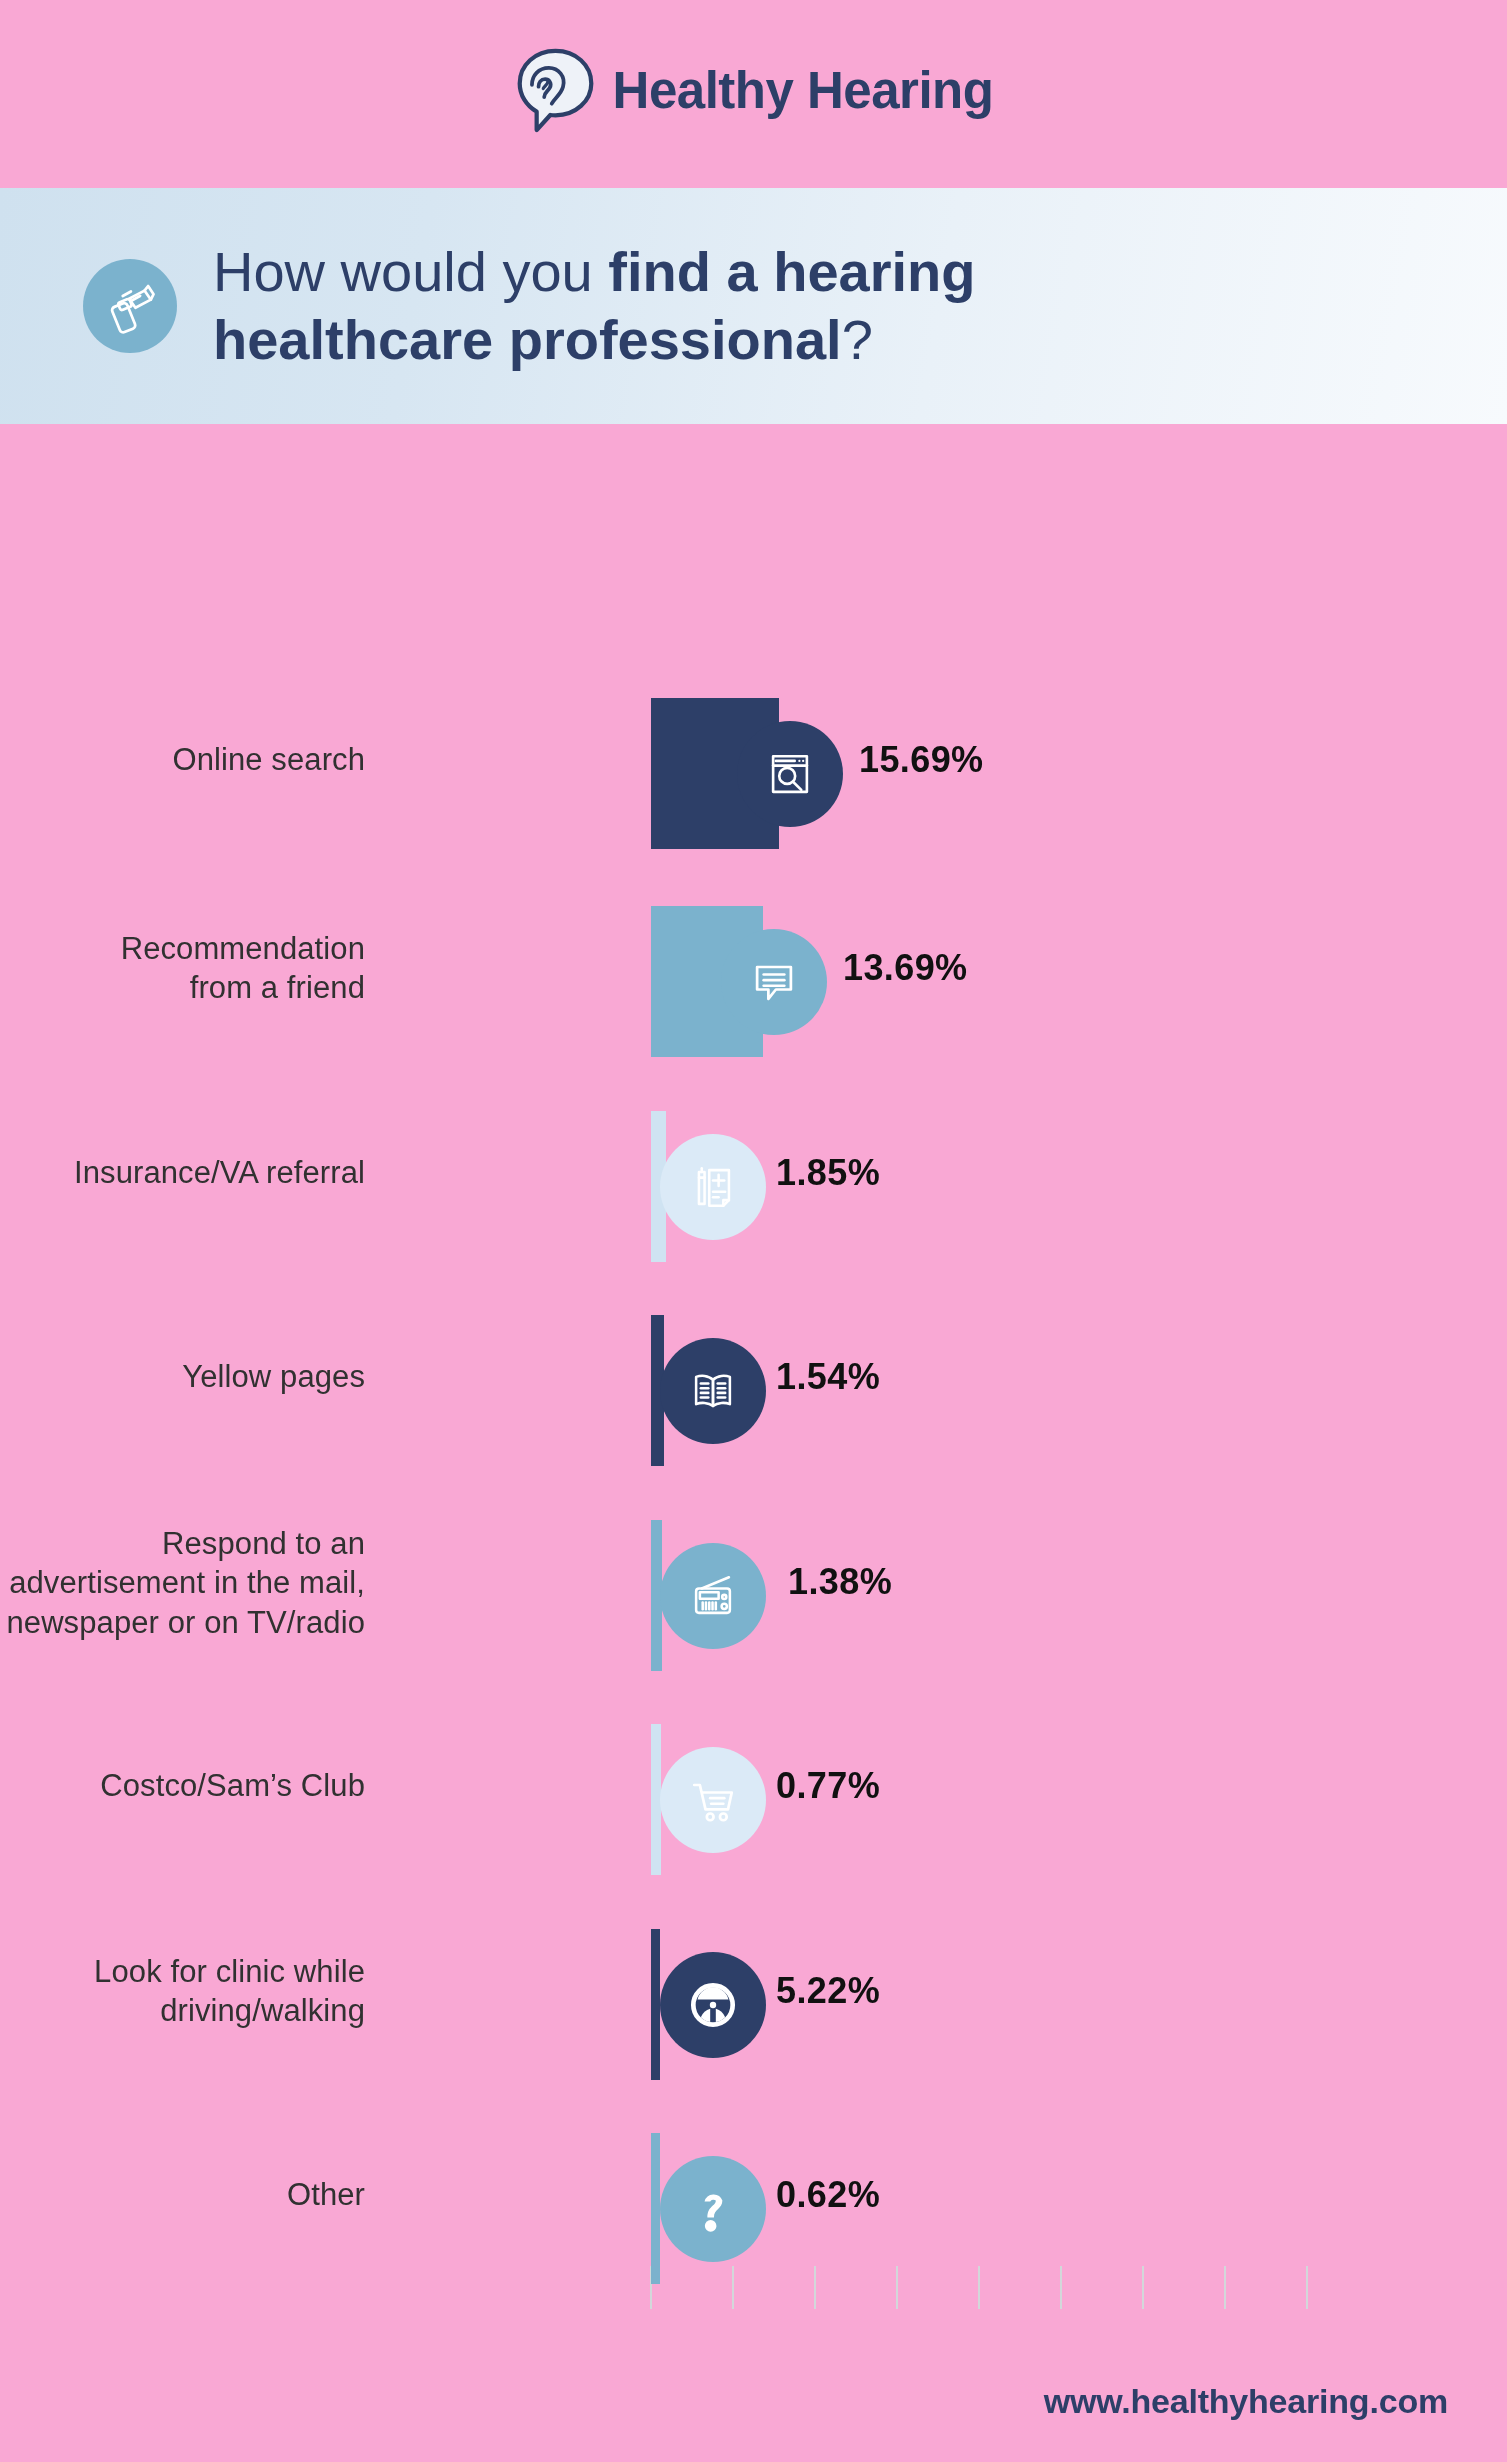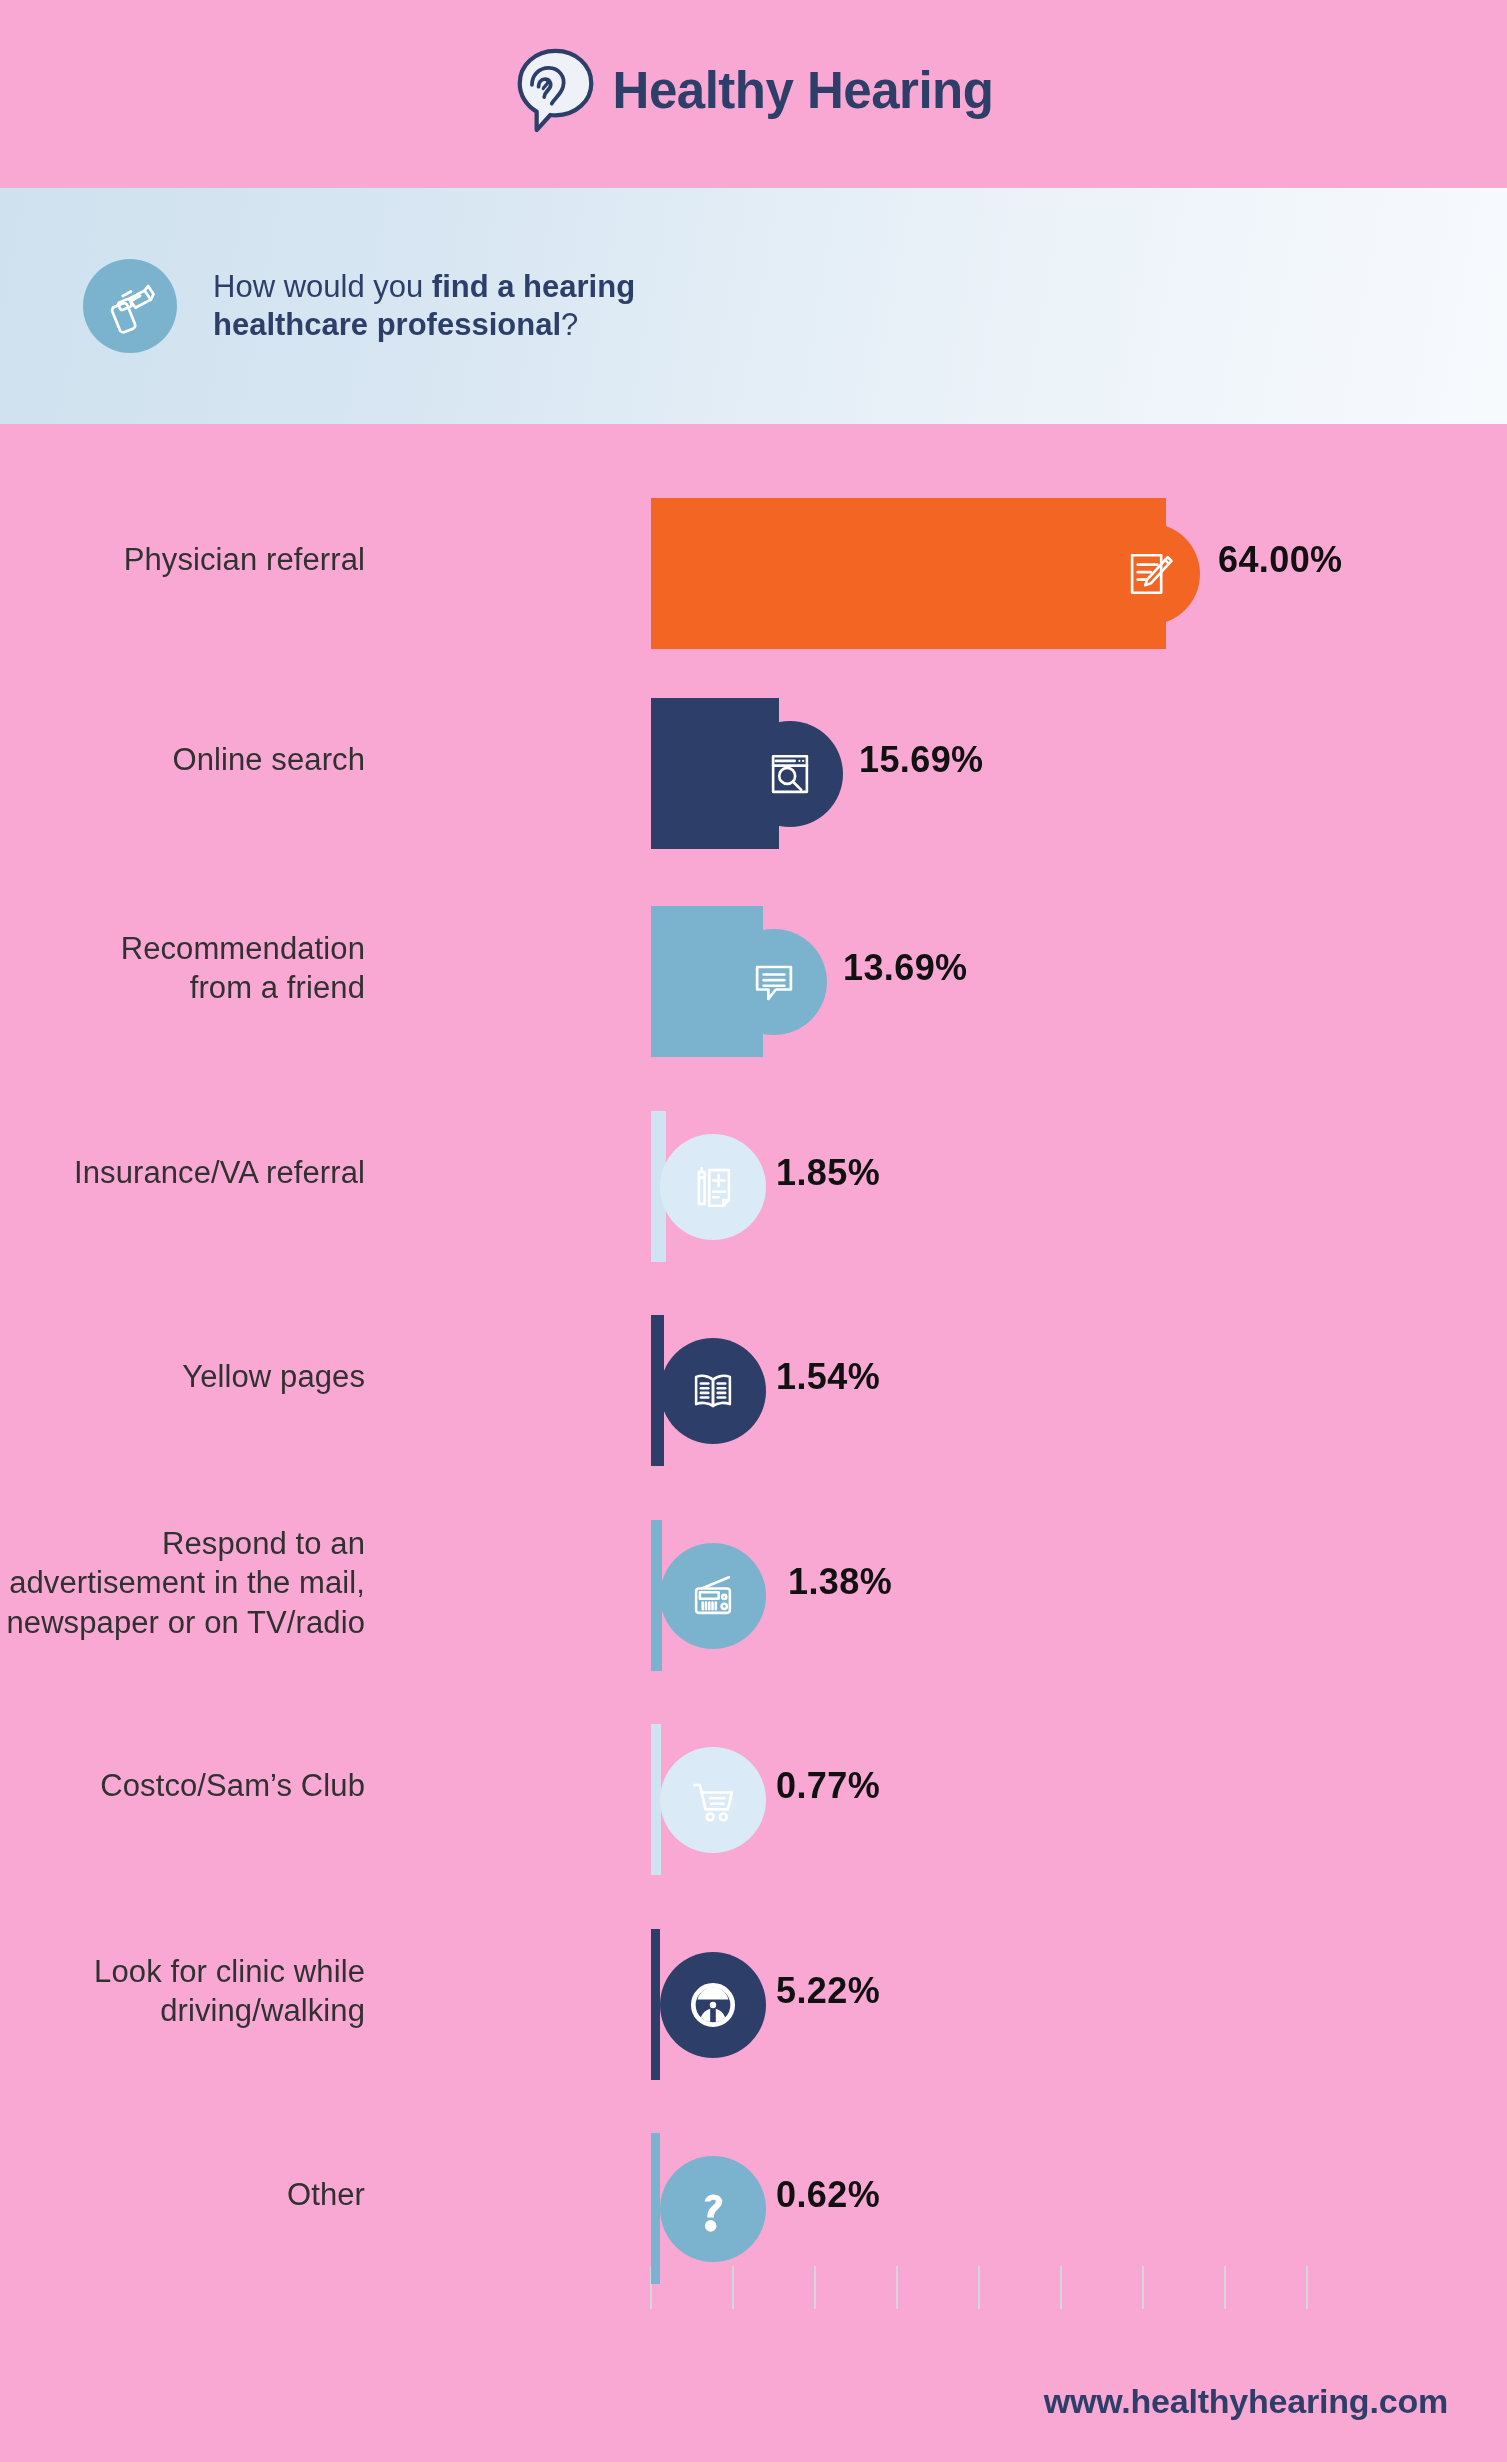--- a/index.html
+++ b/index.html
@@ -50,21 +50,21 @@
     gap: 36px;
   }
   .header-icon-circle {
     width: 94px; height: 94px;
     border-radius: 50%;
     background: #7bb2cd;
     flex: 0 0 auto;
     display: flex; align-items: center; justify-content: center;
   }
   .header-title {
-    font-size: 31px;
+    font-size: 56px;
     line-height: 1.22;
     color: #2d3f68;
     font-weight: 300;
     max-width: 848px;
   }
   .header-title b { font-weight: 700; }
 
   
   .chart {
     position: absolute;
@@ -178,38 +178,20 @@
       <div class="tick" style="left:732px;"></div>
       <div class="tick" style="left:814px;"></div>
       <div class="tick" style="left:896px;"></div>
       <div class="tick" style="left:978px;"></div>
       <div class="tick" style="left:1060px;"></div>
       <div class="tick" style="left:1142px;"></div>
       <div class="tick" style="left:1224px;"></div>
       <div class="tick" style="left:1306px;"></div>
     </div>
 
-    <div class="row" style="top:74px; height:151px;">
-      <div class="label" style="top:42px;">Physician referral</div>
-      <div class="bar" style="width:515px; height:151px; background:#f26522;"></div>
-      <div class="badge" style="left:1098px; top:24.5px; width:102px; height:102px; background:#f26522;">
-        <svg viewBox="0 0 64 64" width="60" height="60">
-          <g fill="none" stroke="#ffffff" stroke-width="2.8" stroke-linejoin="round" stroke-linecap="round">
-            <path d="M14 12 H45 V52 H14 Z"></path>
-            <path d="M20 22 H38"></path>
-              <path d="M20 30 H34"></path>
-              <path d="M20 38 H29"></path>
-            <circle cx="40.5" cy="22" r="1.8" fill="#ffffff" stroke="none"></circle>
-            <path d="M52 14 L56 18 L34 42 L28 44 L30 38 Z"></path>
-            <path d="M49 17 L53 21"></path>
-          </g>
-        </svg>
-      </div>
-      <div class="value" style="left:1218px; top:41px;">64.00%</div>
-    </div>
 
     <div class="row" style="top:274px; height:151px;">
       <div class="label" style="top:42px;">Online search</div>
       <div class="bar" style="width:128px; height:151px; background:#2d3f68;"></div>
       <div class="badge" style="left:737px; top:22.6px; width:106px; height:106px; background:#2d3f68;">
         <svg viewBox="0 0 64 64" width="60" height="60">
           <g fill="none" stroke="#ffffff" stroke-width="2.8" stroke-linejoin="round" stroke-linecap="round">
             <rect x="14" y="13" width="36" height="38"></rect>
             <path d="M14 23 H50"></path>
             <path d="M17 18 H37"></path>

